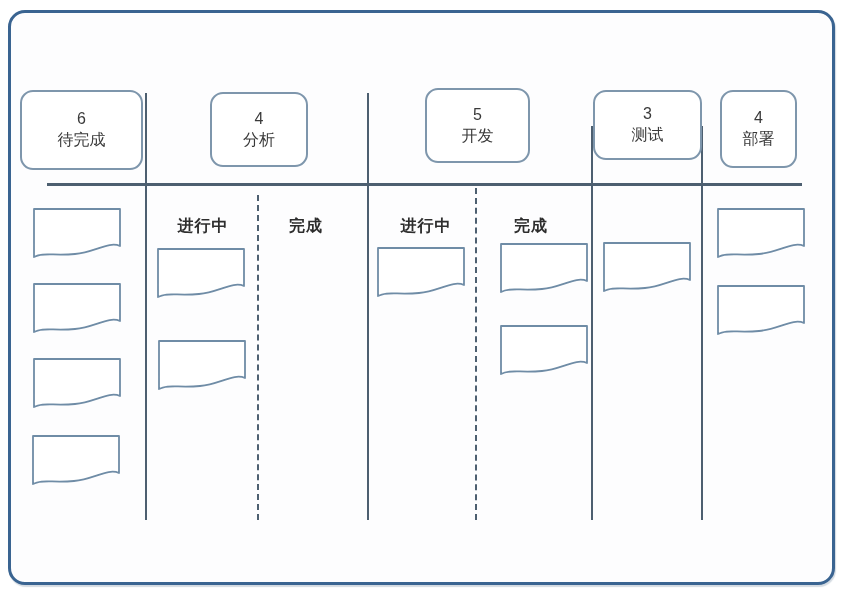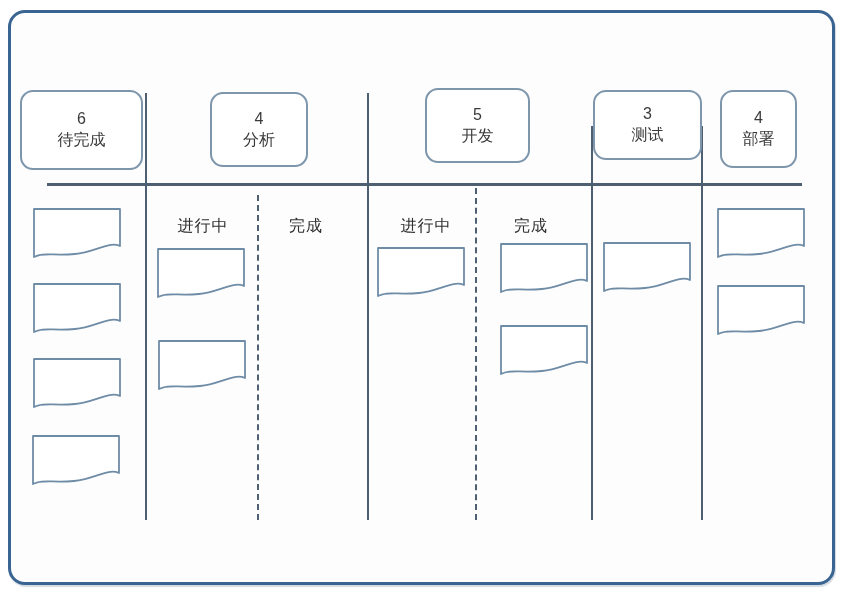--- a/index.html
+++ b/index.html
@@ -34,21 +34,21 @@
     align-items:center;justify-content:center;color:var(--text);
     font-size:16px;line-height:1.3;z-index:2;
   }
   .h1{left:20px;top:90px;width:123px;height:80px;}
   .h2{left:210px;top:92px;width:98px;height:75px;}
   .h3{left:425px;top:88px;width:105px;height:75px;}
   .h4{left:593px;top:90px;width:109px;height:70px;}
   .h5{left:720px;top:90px;width:77px;height:78px;}
   .sublabel{
     position:absolute;top:216px;width:90px;text-align:center;
-    font-size:16px;font-weight:400;color:#2e2e2e;letter-spacing:1px;
+    font-size:16px;font-weight:700;color:#2e2e2e;letter-spacing:1px;
   }
   .s1{left:158px;}
   .s2{left:261px;}
   .s3{left:381px;}
   .s4{left:486px;}
   .card{position:absolute;width:88px;height:52px;z-index:1;}
   .card path{fill:#ffffff;stroke:var(--cardborder);stroke-width:1.8;stroke-linejoin:round;}
 </style>
 </head>
 <body>

